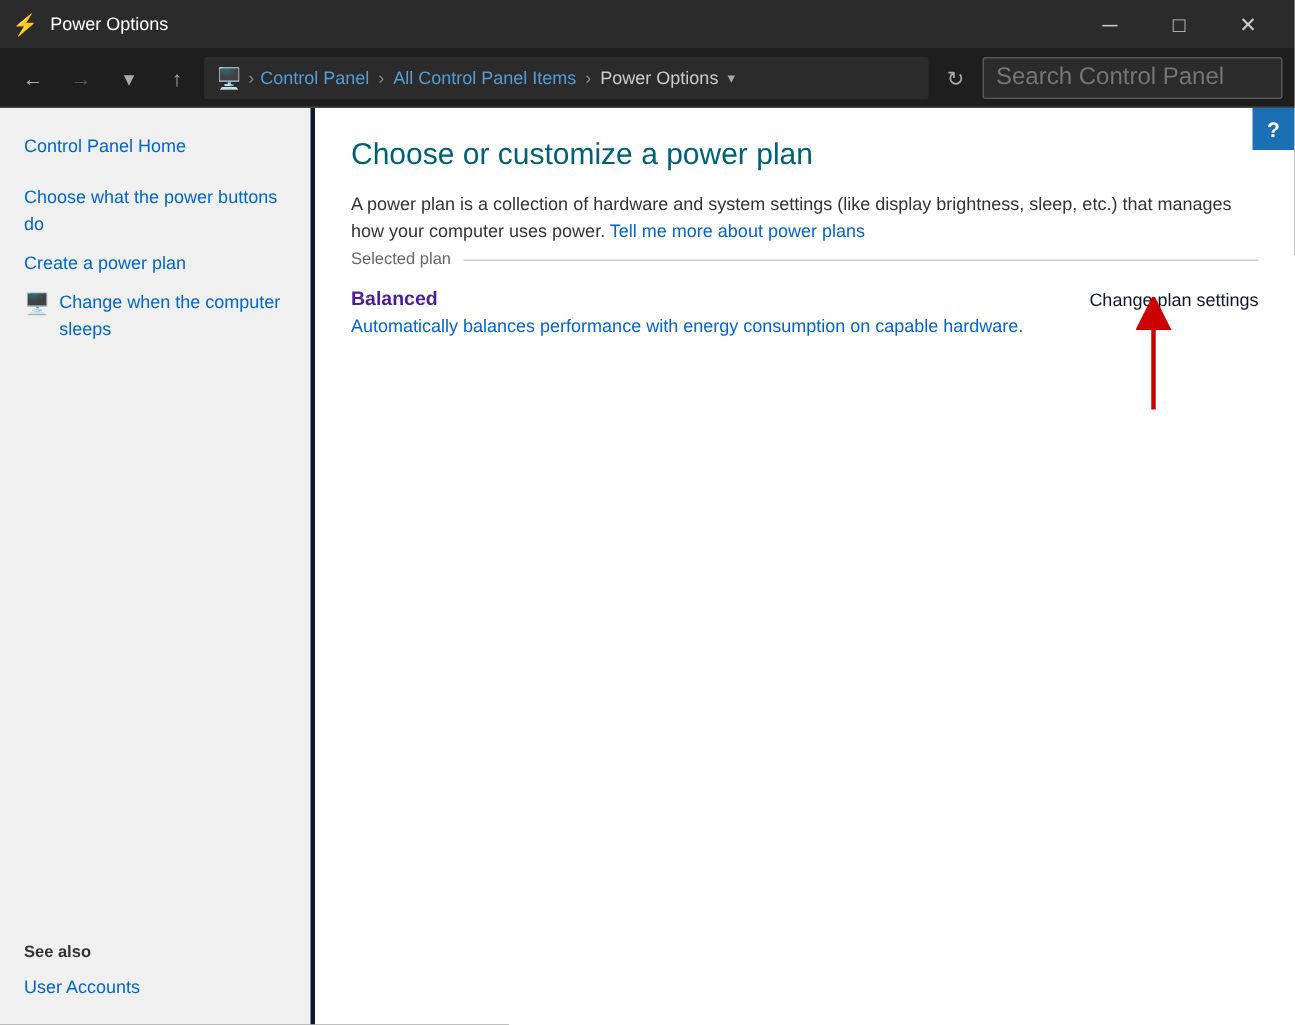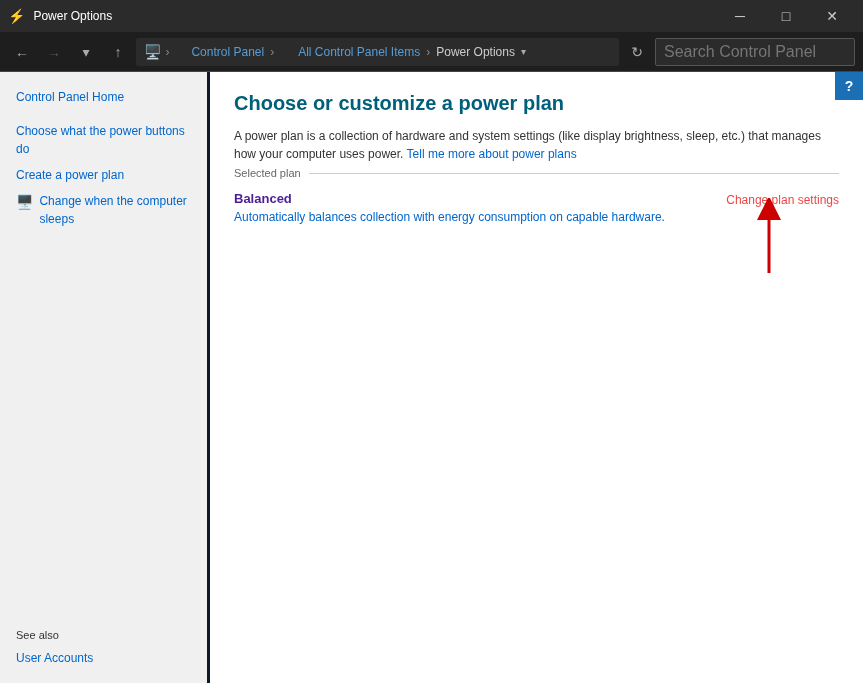--- a/index.html
+++ b/index.html
@@ -29,21 +29,21 @@
       color: #aaa; font-size: 14px; cursor: pointer; display: flex; align-items: center; justify-content: center;
       border-radius: 2px;
     }
     .nav-btn:disabled { color: #555; cursor: default; }
 
     .breadcrumb-bar {
       flex: 1; display: flex; align-items: center;
       background: #2b2b2b; height: 28px; border-radius: 2px;
       padding: 0 8px; gap: 4px; color: #ccc; font-size: 12px;
     }
-    .breadcrumb-item { color: #569cd6; cursor: pointer; margin-left: 18px; }
+    .breadcrumb-item { color: #569cd6; cursor: pointer; }
     .breadcrumb-sep { color: #888; margin: 0 2px; }
     .breadcrumb-current { color: #ccc; }
 
     .breadcrumb-dropdown {
       background: transparent; border: none; color: #aaa; cursor: pointer; font-size: 10px; padding: 0 2px;
     }
     .refresh-btn {
       width: 28px; height: 28px; background: transparent; border: none;
       color: #aaa; font-size: 14px; cursor: pointer; display: flex; align-items: center; justify-content: center;
     }
@@ -73,30 +73,30 @@
     }
     .sidebar-link {
       display: block; padding: 4px 16px;
       color: #0066cc; font-size: 12px; text-decoration: none; cursor: pointer;
       line-height: 1.5;
     }
     .sidebar-link.with-icon { display: flex; align-items: flex-start; gap: 6px; }
 
     .sidebar-section-label {
       padding: 16px 16px 4px;
-      color: #333; font-size: 11px; font-weight: 400;
+      color: #333; font-size: 11px; font-weight: 700;
     }
 
     
     .content {
       flex: 1; padding: 20px 24px;
       background: #fff; overflow-y: auto;
     }
     .content-title {
-      color: #00607a; font-size: 20px; font-weight: 700;
+      color: #00607a; font-size: 20px; font-weight: 400;
       margin-bottom: 12px;
     }
     .content-description {
       color: #333; font-size: 12px; line-height: 1.5;
     }
     .content-description a { color: #0066cc; text-decoration: none; }
 
     .selected-plan-section { margin-top: 4px; }
     .selected-plan-header {
       display: flex; align-items: center; gap: 8px;
@@ -111,21 +111,21 @@
       justify-content: space-between; padding: 4px 0;
     }
     .plan-info { flex: 1; }
     .plan-name {
       color: #4c1d95; font-size: 13px; font-weight: 600;
       margin-bottom: 4px;
     }
     .plan-desc { color: #0066cc; font-size: 12px; }
 
     .change-plan-link {
-      color: #ef4444; font-size: 12px; cursor: pointer;
+      color: #0f172a; font-size: 12px; cursor: pointer;
       white-space: nowrap; text-decoration: none; padding-top: 2px;
     }
 
     
     .help-btn {
       position: absolute; right: 0; top: 32px;
       width: 28px; height: 28px;
       background: #1a6fb5; color: #fff; border: none;
       font-size: 14px; font-weight: bold; cursor: pointer;
       display: flex; align-items: center; justify-content: center;
@@ -209,21 +209,21 @@
       </p>
 
       <div class="selected-plan-section">
         <div class="selected-plan-header">
           <span>Selected plan</span>
         </div>
 
         <div class="plan-item" style="position:relative;">
           <div class="plan-info">
             <div class="plan-name">Balanced</div>
-            <div class="plan-desc">Automatically balances collection with energy consumption on capable hardware.</div>
+            <div class="plan-desc">Automatically balances performance with energy consumption on capable hardware.</div>
           </div>
           <a class="change-plan-link">Change plan settings</a>
         </div>
 
         <div style="position:relative; height:80px;">
           <svg width="80" height="80" style="position:absolute; right:30px; top:-30px;">
             <defs>
               <marker id="arrowhead" markerWidth="8" markerHeight="8" refX="4" refY="4" orient="auto">
                 <polygon points="0 0, 8 4, 0 8" fill="#cc0000"></polygon>
               </marker>

